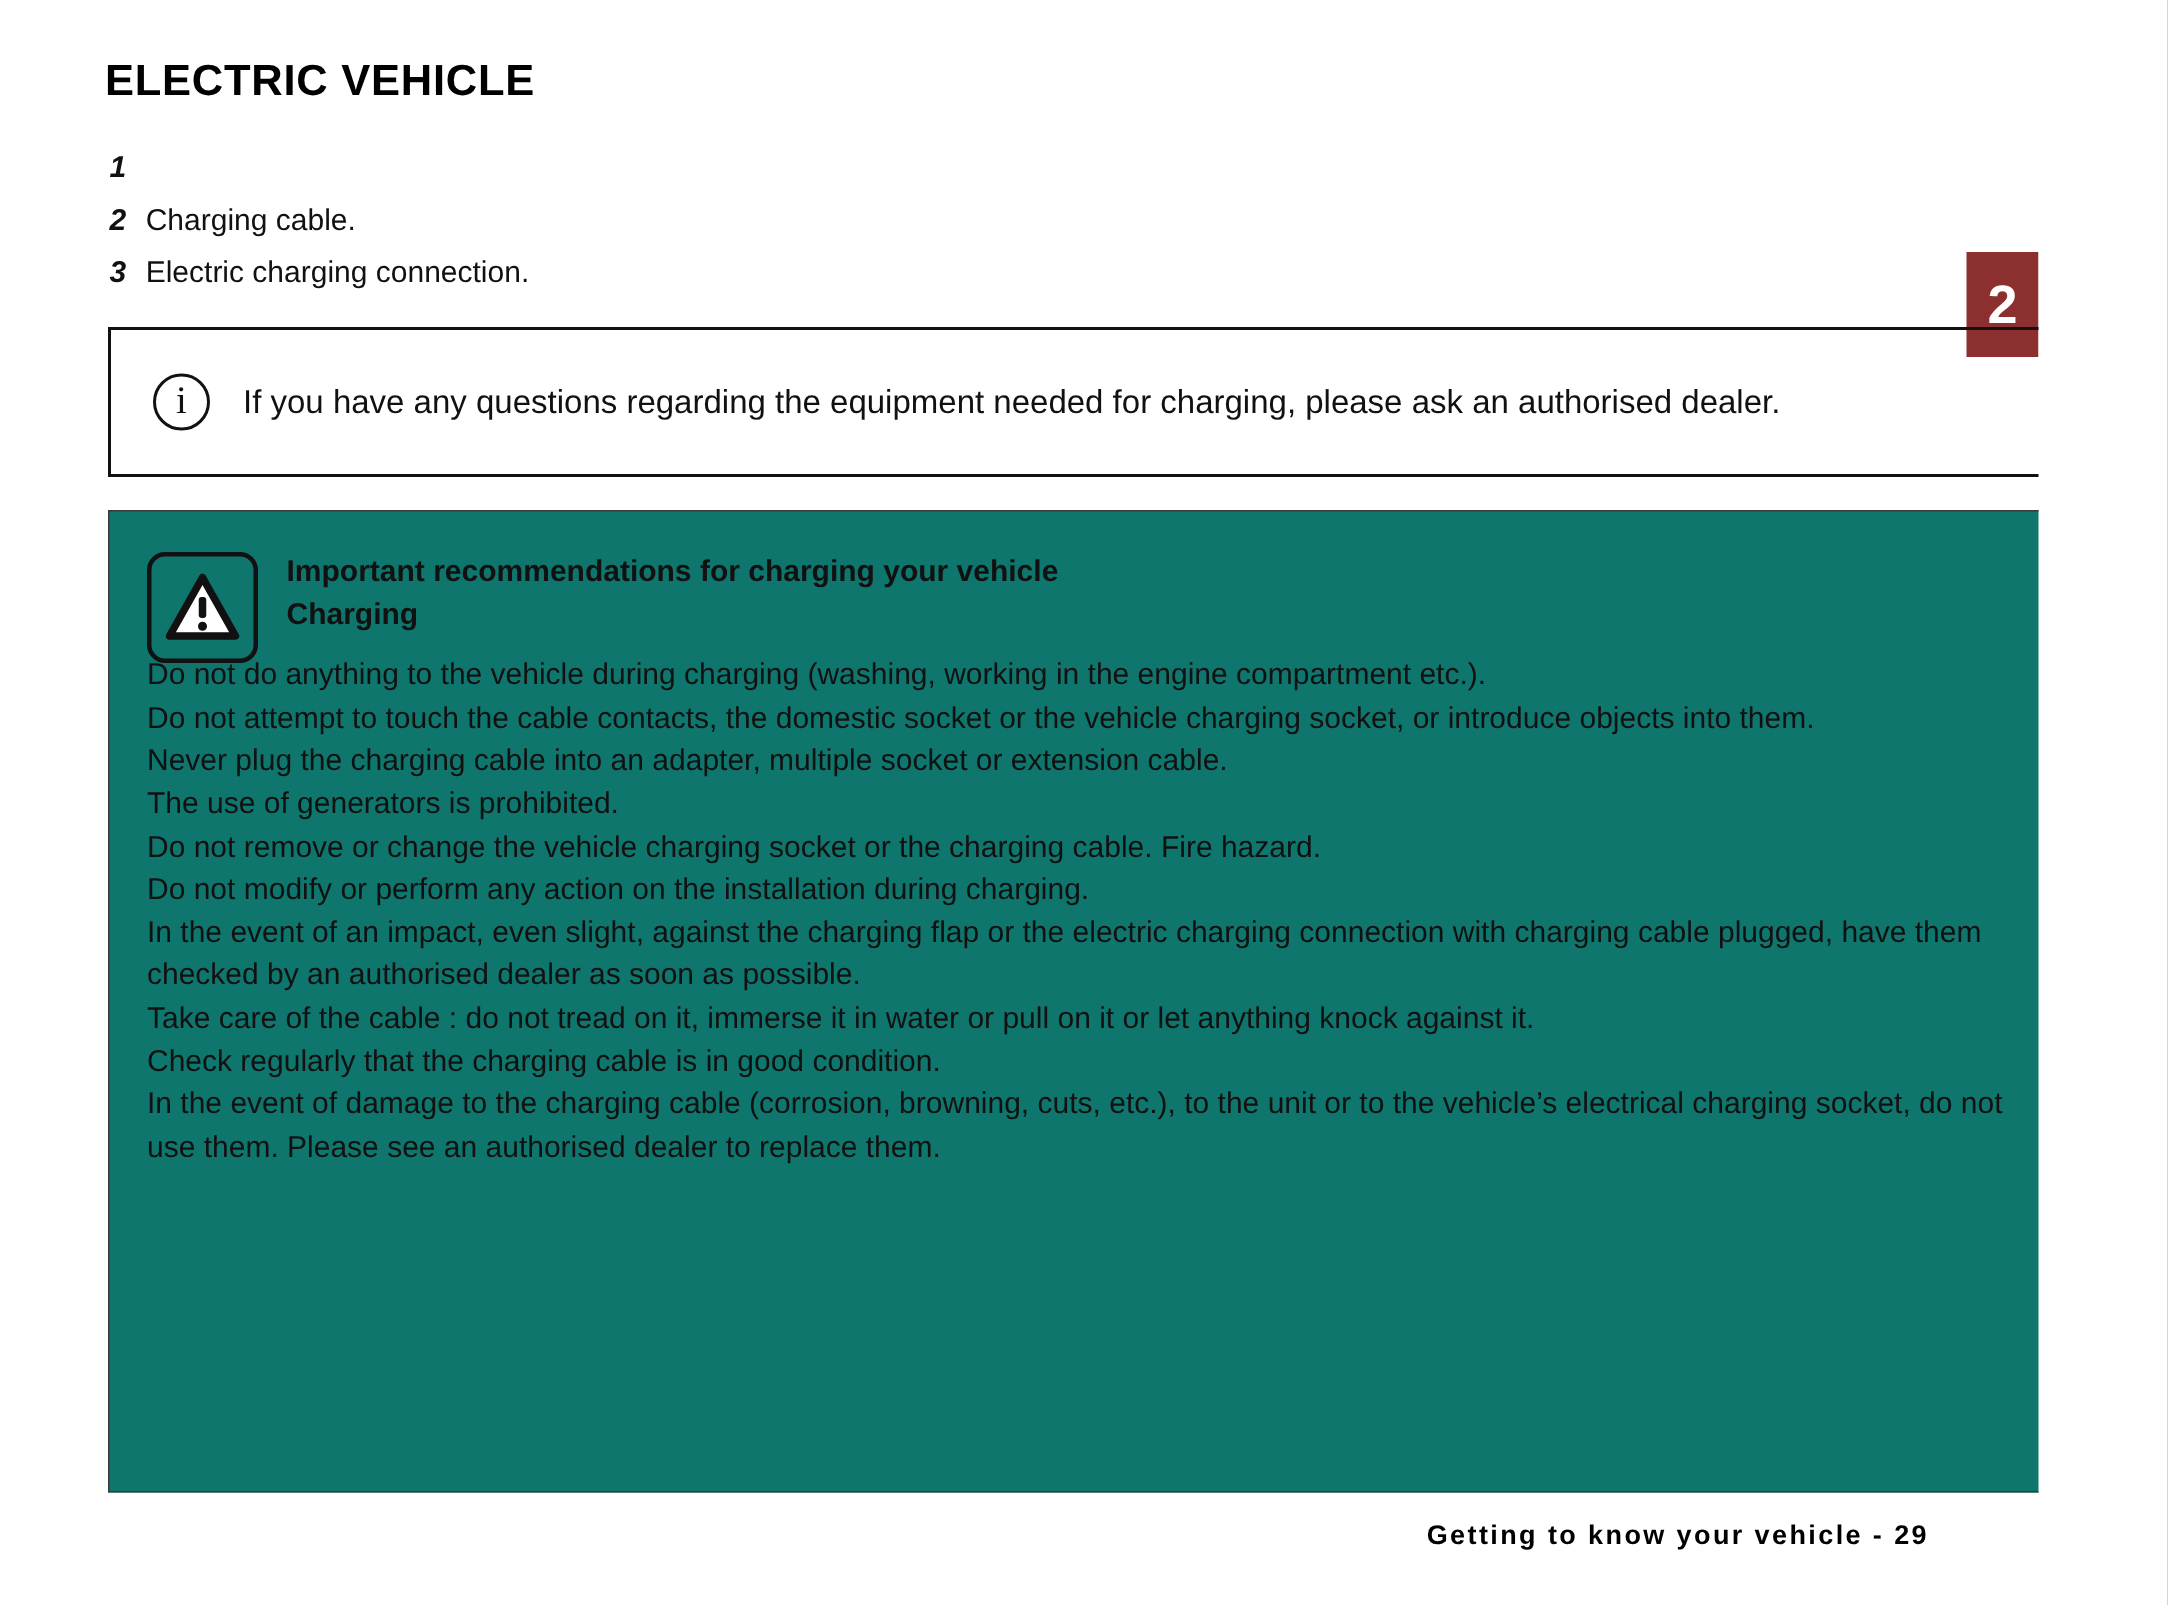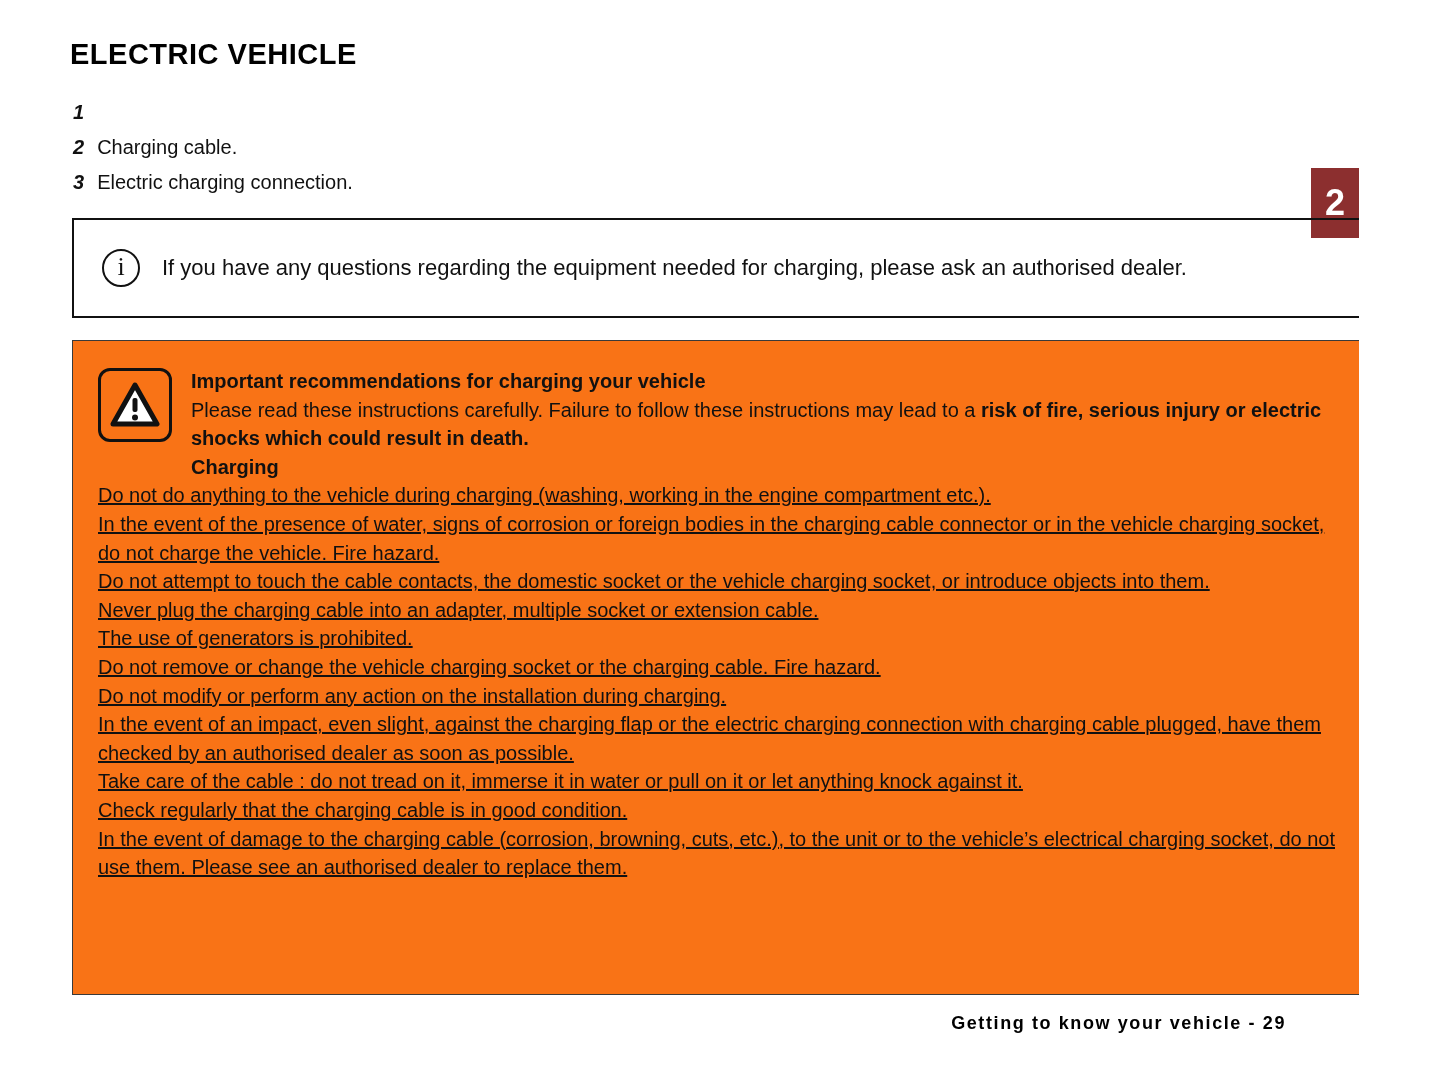--- a/index.html
+++ b/index.html
@@ -78,21 +78,21 @@
     margin-right: 22px;
     padding-bottom: 3px;
   }
   .info-text { font-size: 22px; }
   .warning-box {
     position: absolute;
     left: 72px;
     top: 340px;
     width: 1300px;
     min-height: 655px;
-    background: #f97316;
+    background: #0f766e;
     border: 1px solid #3a3a3a;
     padding: 26px 27px 24px 25px;
     font-size: 20px;
     line-height: 28.6px;
   }
   .warn-icon-box {
     position: absolute;
     left: 25px;
     top: 27px;
     width: 74px;
@@ -101,21 +101,21 @@
     border-radius: 12px;
     background: transparent;
     display: flex;
     align-items: center;
     justify-content: center;
   }
   .warn-header { margin-left: 93px; }
   .warn-heading { font-weight: bold; }
   .warn-intro-bold { font-weight: bold; }
   .warn-subheading { font-weight: bold; }
-  .warn-paragraphs { margin-top: 0; text-decoration: underline; }
+  .warn-paragraphs { margin-top: 12px; }
   .footer-line {
     position: absolute;
     right: 73px;
     top: 1013px;
     font-size: 18px;
     font-weight: bold;
     letter-spacing: 1.6px;
     color: #000;
   }
 </style>
@@ -150,26 +150,24 @@
   <div class="warning-box">
     <div class="warn-icon-box">
       <svg width="50" height="46" viewBox="0 0 100 92" aria-hidden="true">
         <path d="M50 6 L94 84 L6 84 Z" fill="#ffffff" stroke="#111" stroke-width="10" stroke-linejoin="round"></path>
         <rect x="45" y="32" width="10" height="28" rx="4" fill="#111"></rect>
         <circle cx="50" cy="71" r="6" fill="#111"></circle>
       </svg>
     </div>
     <div class="warn-header">
       <div class="warn-heading">Important recommendations for charging your vehicle</div>
-      <div class="warn-intro"><span>Please read these instructions carefully. Failure to follow these instructions may lead to a </span><span class="warn-intro-bold">risk of fire, serious injury or electric shocks which could result in death.</span></div>
       <div class="warn-subheading">Charging</div>
     </div>
     <div class="warn-paragraphs">
       <div>Do not do anything to the vehicle during charging (washing, working in the engine compartment etc.).</div>
-      <div>In the event of the presence of water, signs of corrosion or foreign bodies in the charging cable connector or in the vehicle charging socket, do not charge the vehicle. Fire hazard.</div>
       <div>Do not attempt to touch the cable contacts, the domestic socket or the vehicle charging socket, or introduce objects into them.</div>
       <div>Never plug the charging cable into an adapter, multiple socket or extension cable.</div>
       <div>The use of generators is prohibited.</div>
       <div>Do not remove or change the vehicle charging socket or the charging cable. Fire hazard.</div>
       <div>Do not modify or perform any action on the installation during charging.</div>
       <div>In the event of an impact, even slight, against the charging flap or the electric charging connection with charging cable plugged, have them checked by an authorised dealer as soon as possible.</div>
       <div>Take care of the cable : do not tread on it, immerse it in water or pull on it or let anything knock against it.</div>
       <div>Check regularly that the charging cable is in good condition.</div>
       <div>In the event of damage to the charging cable (corrosion, browning, cuts, etc.), to the unit or to the vehicle’s electrical charging socket, do not use them. Please see an authorised dealer to replace them.</div>
     </div>

